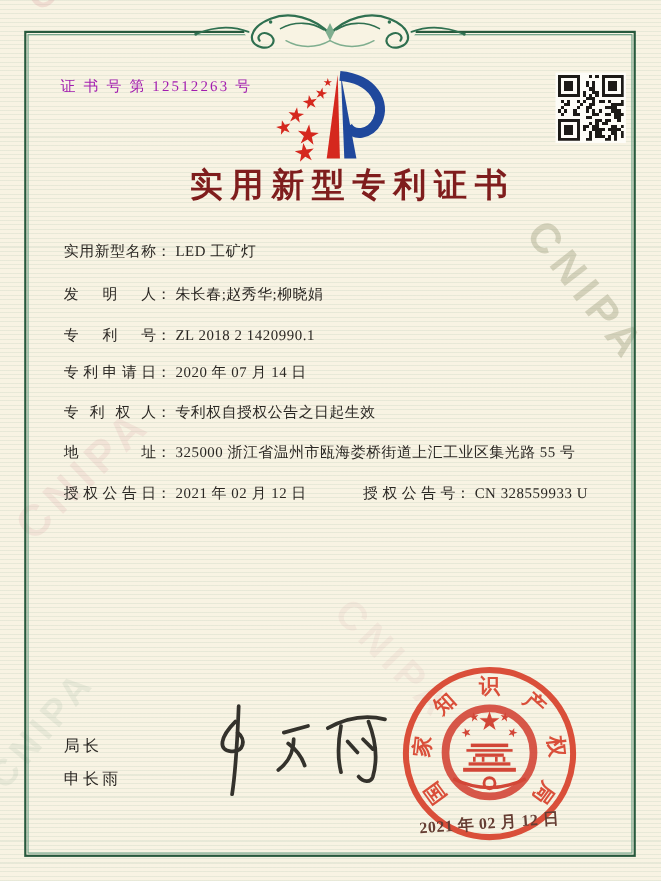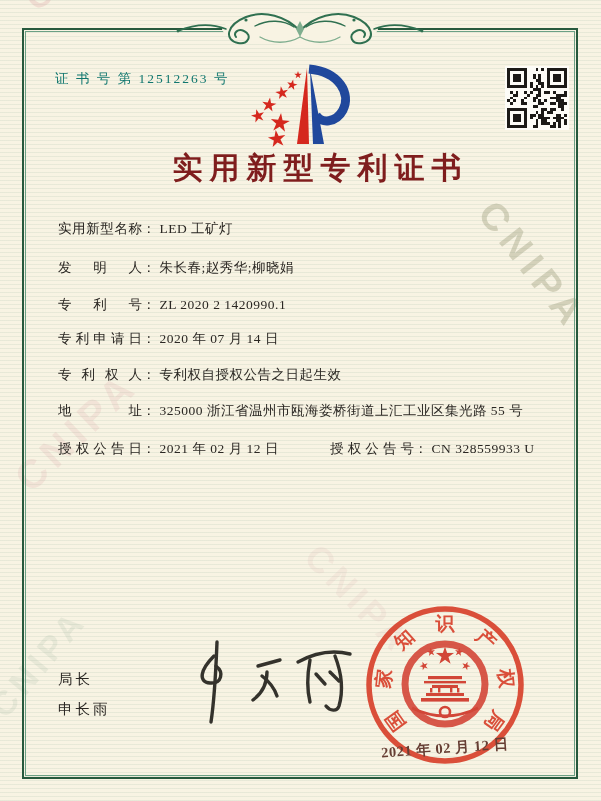--- a/index.html
+++ b/index.html
@@ -24,21 +24,21 @@
   .wm3{left:6px;top:468px;font-size:40px;color:rgba(208,132,140,.14);transform:rotate(-44deg);transform-origin:left top;letter-spacing:6px;}
   .wm4{left:326px;top:536px;font-size:36px;color:rgba(208,140,146,.10);transform:rotate(46deg);transform-origin:left top;letter-spacing:5px;}
   .wm5{left:-18px;top:700px;font-size:34px;color:rgba(120,160,130,.12);transform:rotate(-50deg);transform-origin:left top;letter-spacing:5px;}
 
   .frame{position:absolute;left:22px;top:28px;width:552px;height:747px;
          border:2px solid #27593d;}
   .frame::after{content:'';position:absolute;inset:1px;border:1px solid #6ba084;}
 
   .ornament{position:absolute;left:160px;top:4px;width:280px;height:50px;}
 
-  .cert-no{position:absolute;left:55px;top:70px;font-size:13.5px;letter-spacing:2px;color:#0f766e;font-family:Liberation Serif, serif;}
+  .cert-no{position:absolute;left:55px;top:70px;font-size:13.5px;letter-spacing:2px;color:#a21caf;font-family:Liberation Serif, serif;}
 
   .logo{position:absolute;left:248px;top:60px;width:110px;height:92px;}
   .qr{position:absolute;left:505px;top:66px;width:60px;height:60px;background:#fdfcf7;padding:2px;}
 
   .title{position:absolute;left:0;top:148px;width:100%;text-align:center;
          font-size:30px;font-weight:bold;letter-spacing:7px;color:#7f1d1d;margin-left:20px;}
 
   .frow{position:absolute;left:58px;width:500px;font-size:13.5px;color:#2a2723;line-height:18px;}
   .justify-chars{display:inline-flex;justify-content:space-between;width:84px;vertical-align:top;}
   .colon{margin:0 4px 0 0;}
@@ -254,21 +254,21 @@
         <span>发</span>
         <span>明</span>
         <span>人</span>
       </span><span class="colon">：</span><span class="fvalue">朱长春;赵秀华;柳晓娟</span>
   </div>
   <div class="frow" style="top:296px">
     <span class="justify-chars">
         <span>专</span>
         <span>利</span>
         <span>号</span>
-      </span><span class="colon">：</span><span class="fvalue">ZL 2020 2 1420990.1</span>
+      </span><span class="colon">：</span><span class="fvalue">ZL 2018 2 1420990.1</span>
   </div>
   <div class="frow" style="top:330px">
     <span class="justify-chars">
         <span>专</span>
         <span>利</span>
         <span>申</span>
         <span>请</span>
         <span>日</span>
       </span><span class="colon">：</span><span class="fvalue">2020 年 07 月 14 日</span>
   </div>

